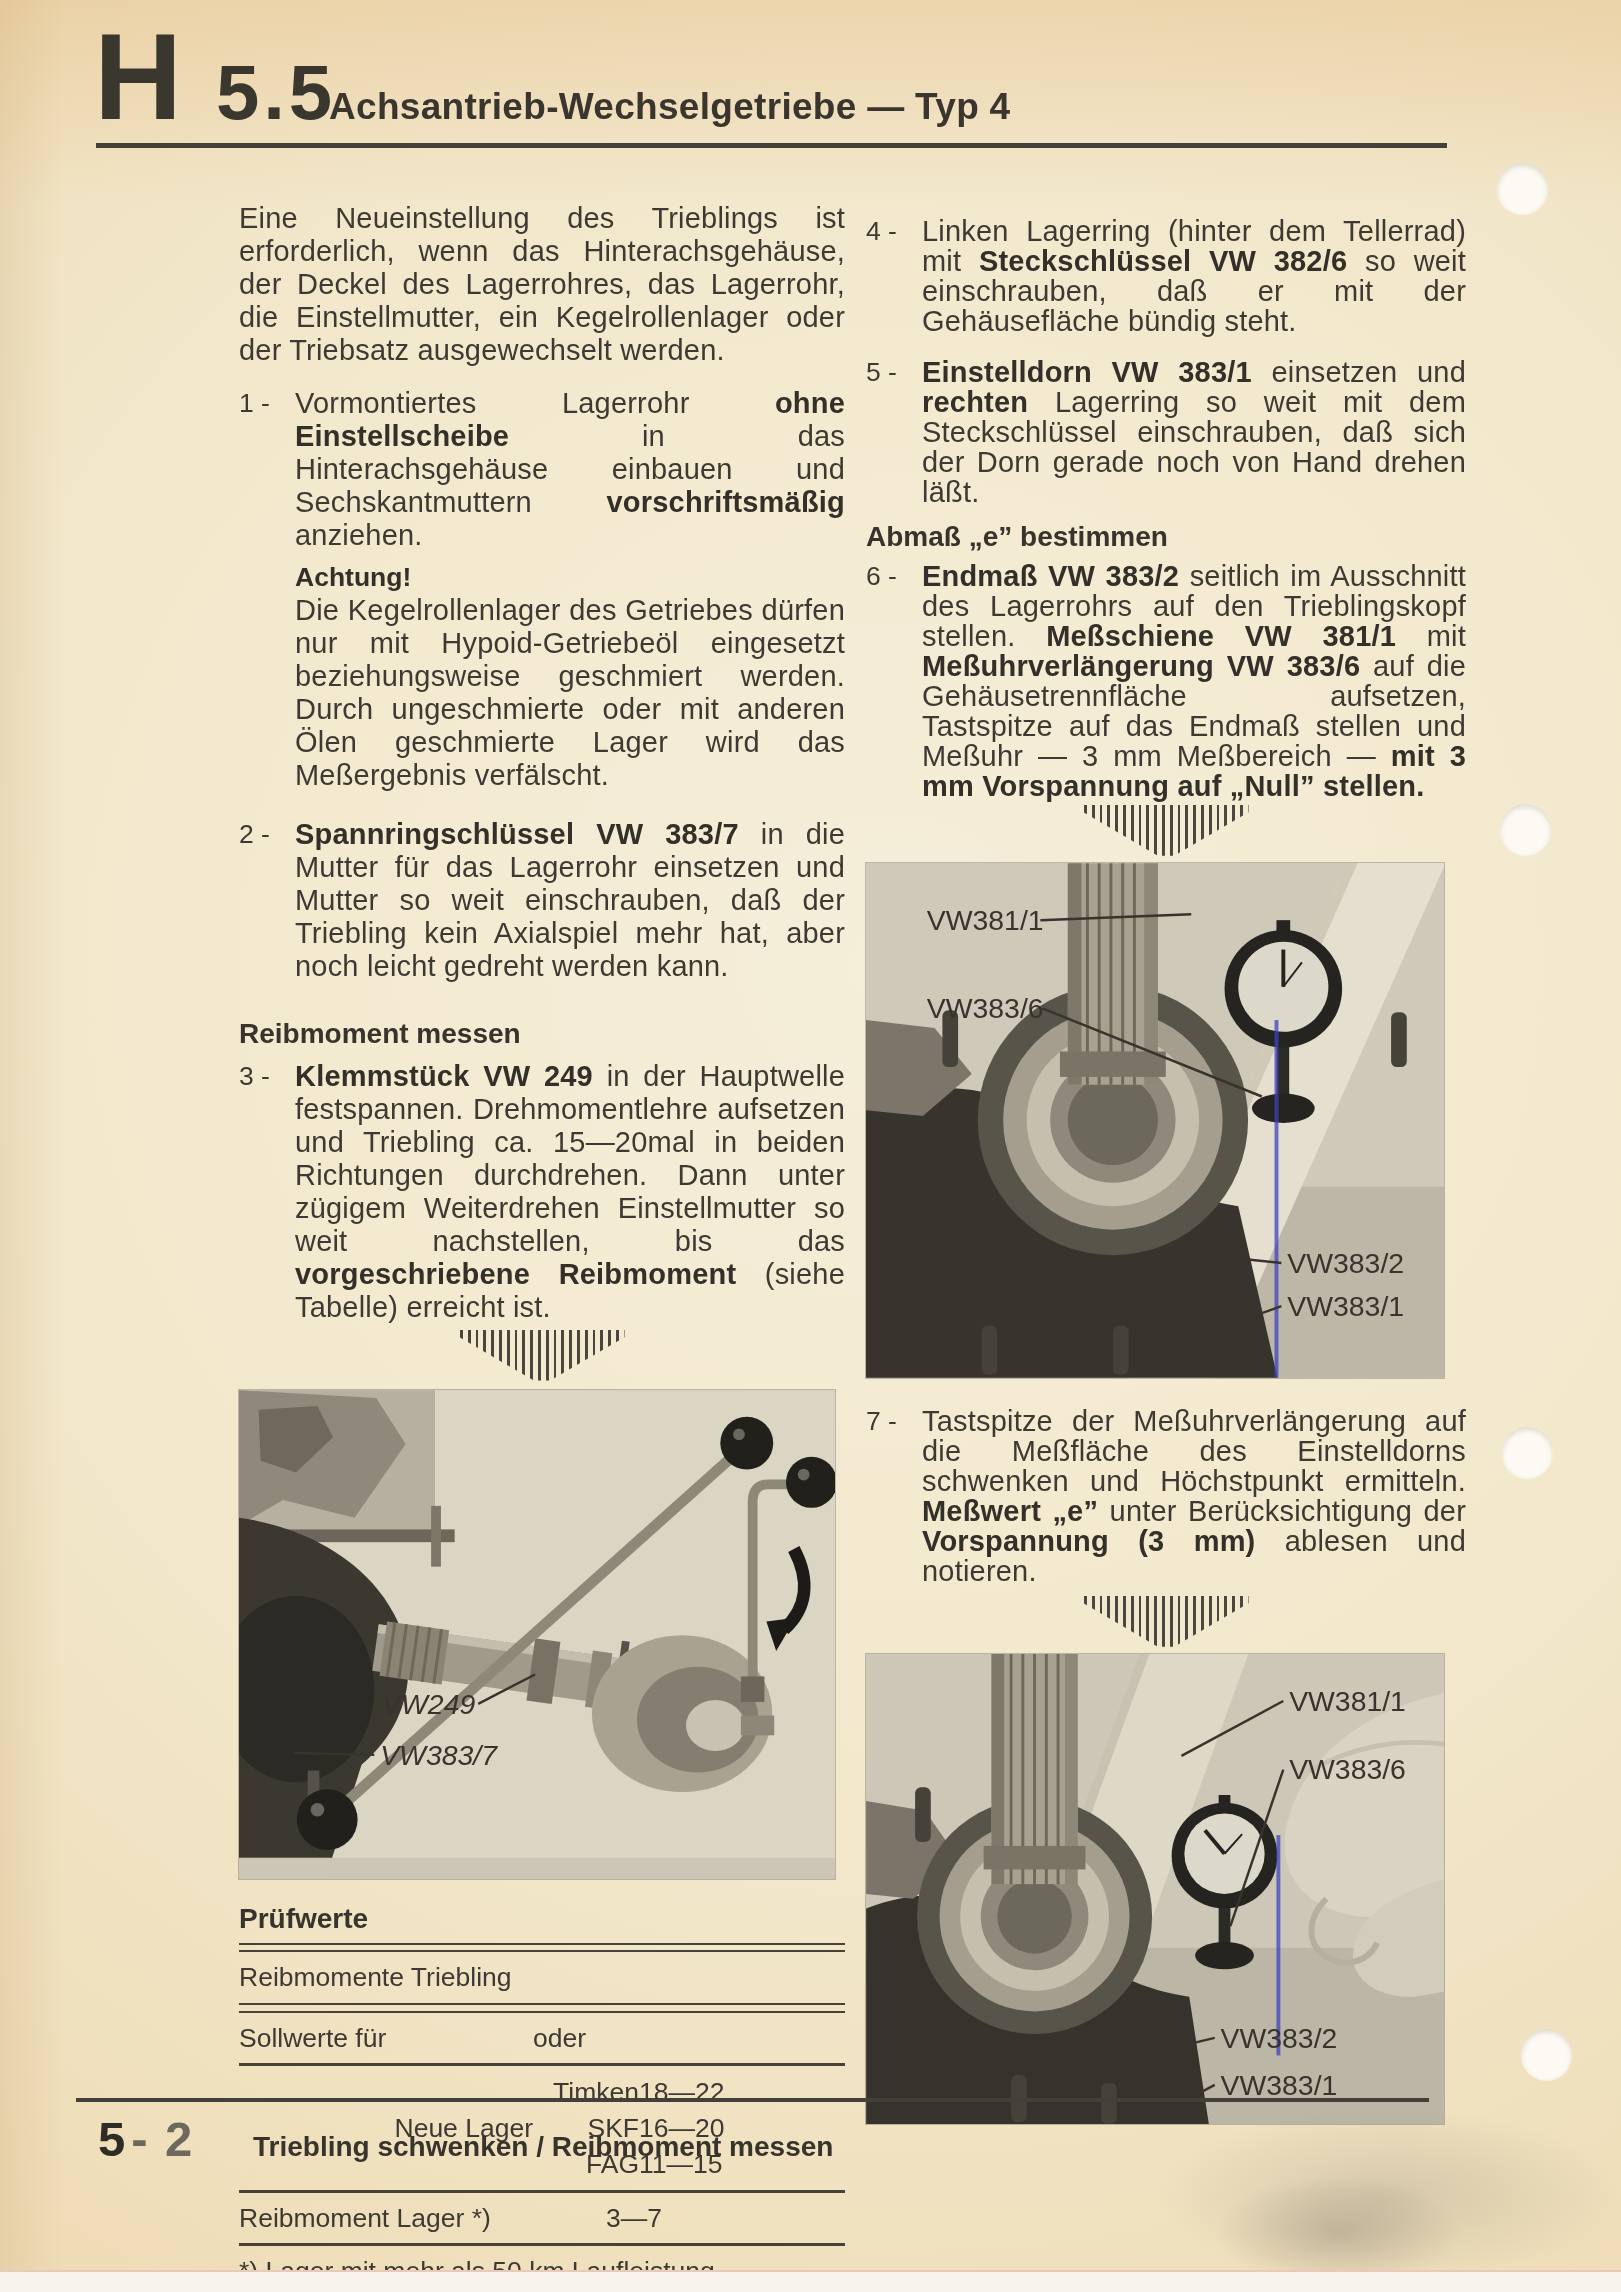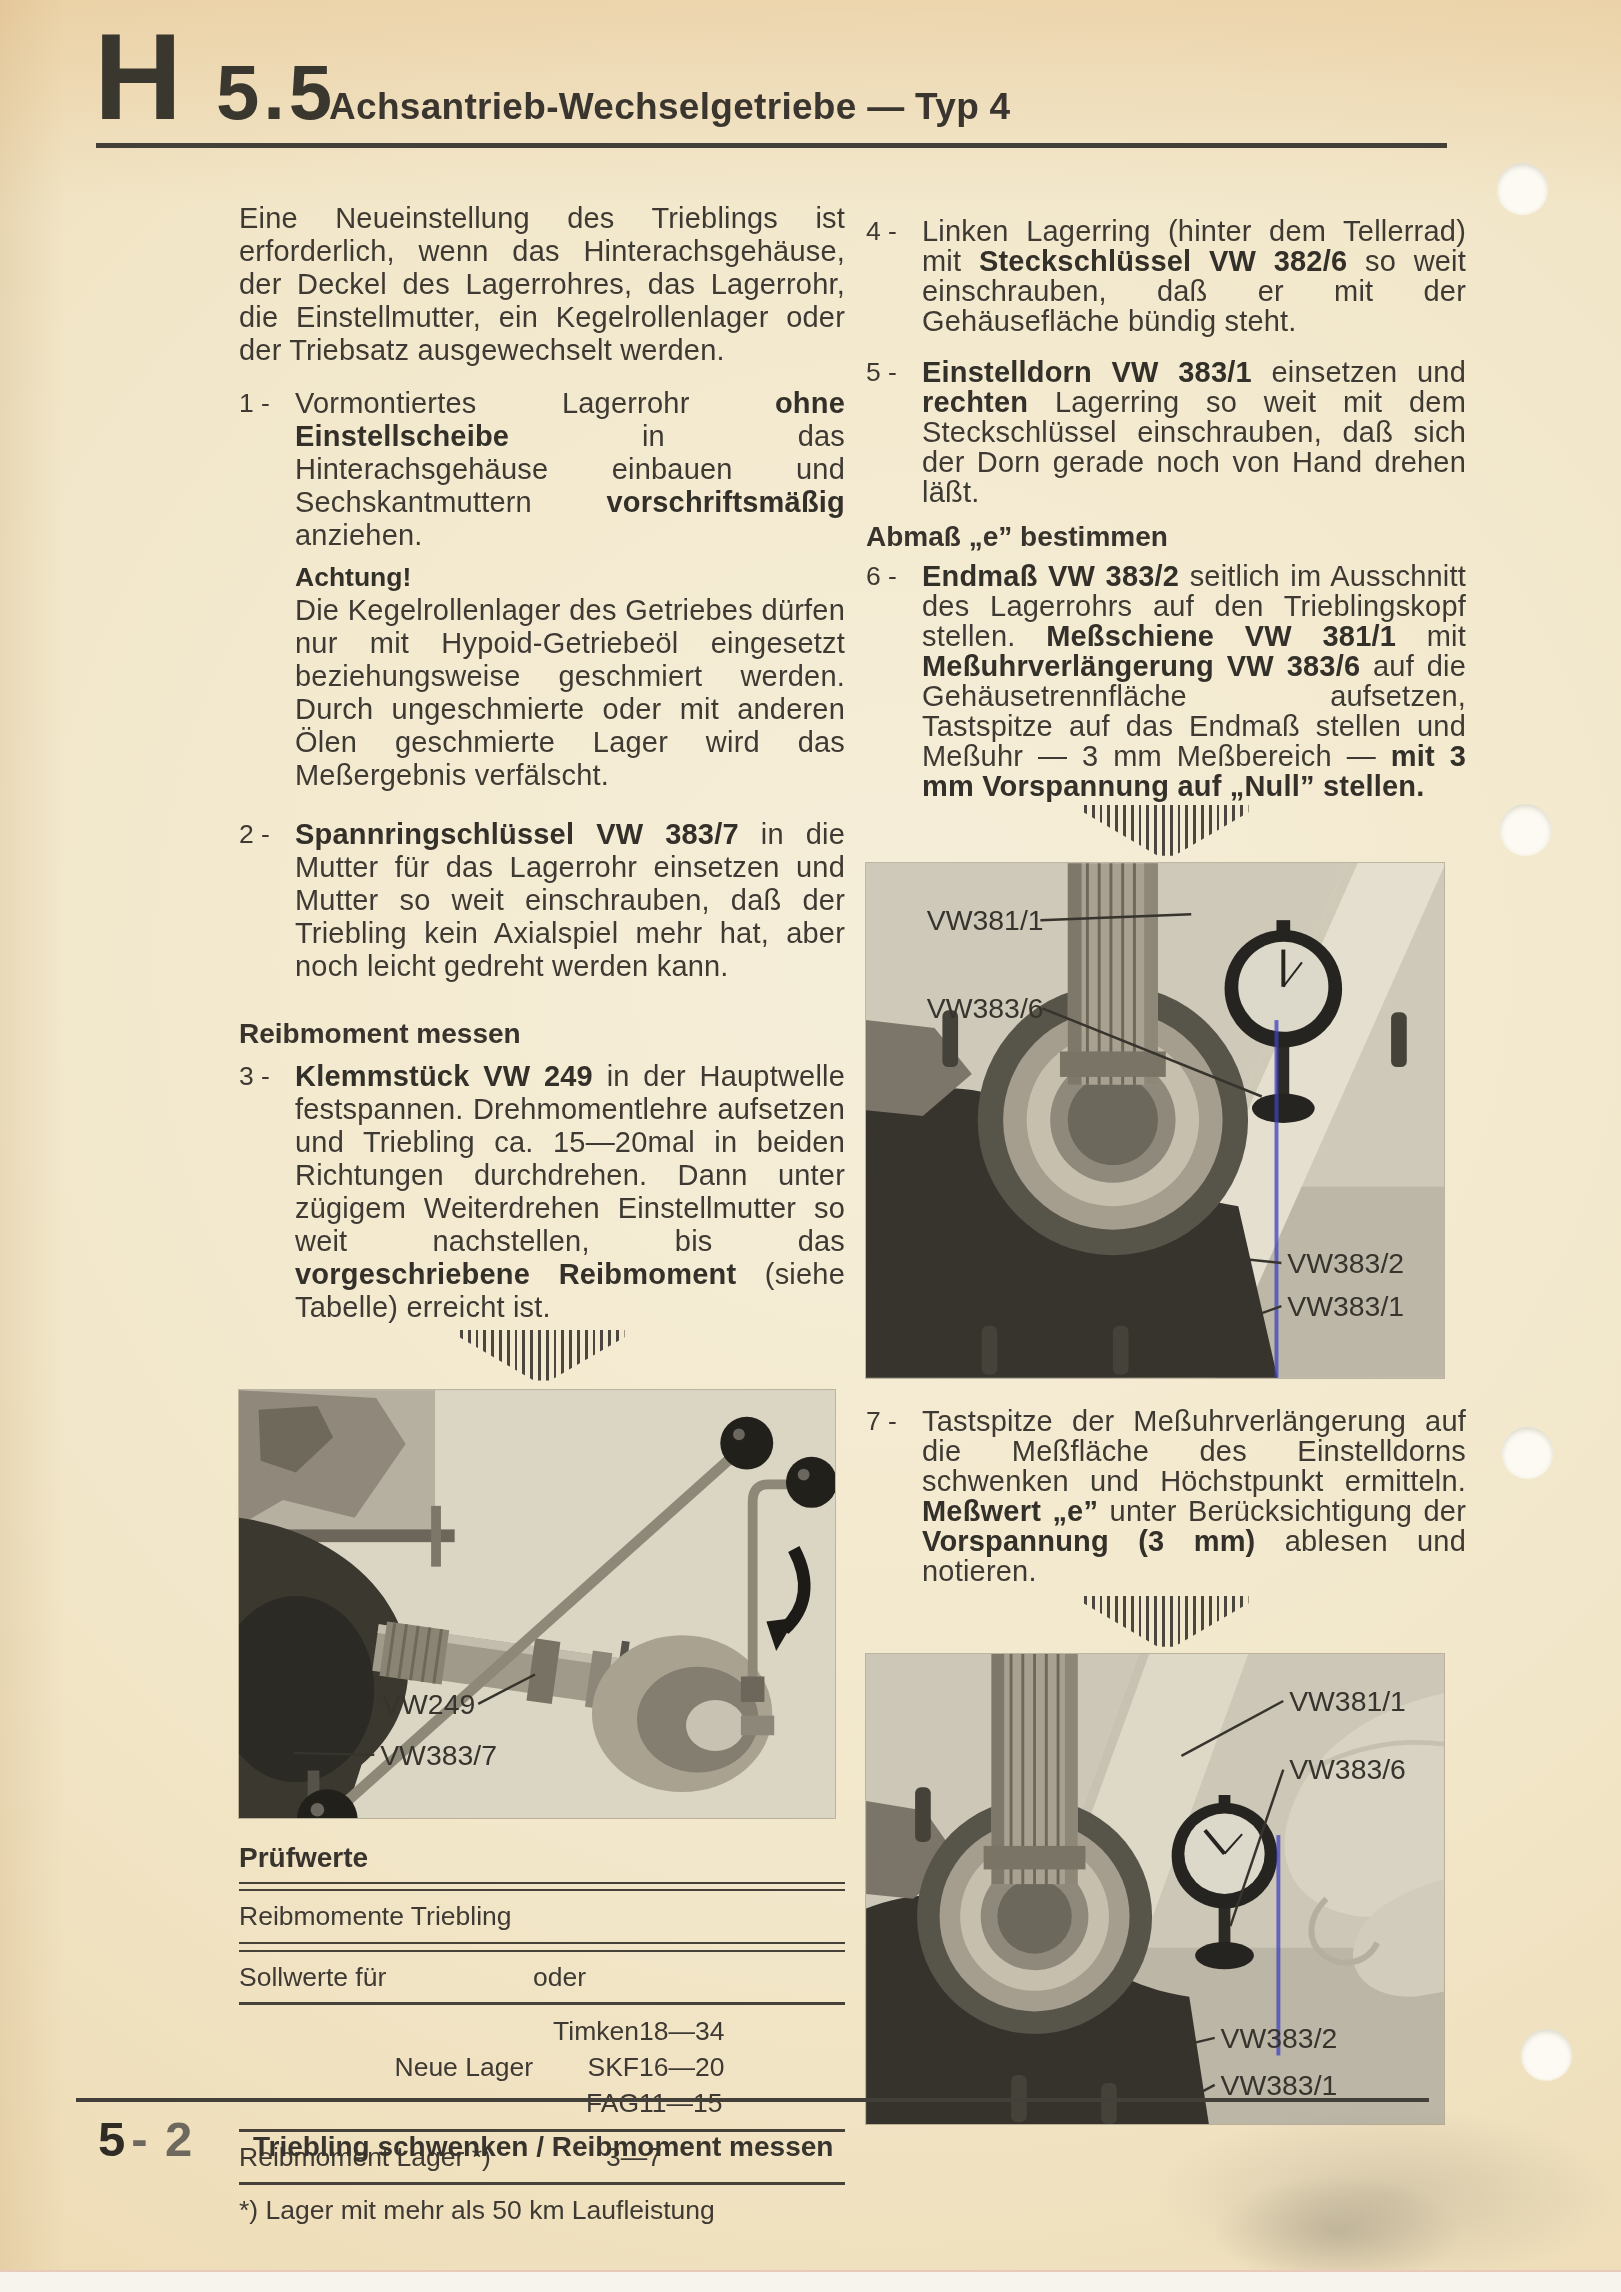--- a/index.html
+++ b/index.html
@@ -54,21 +54,21 @@
 
   .down-arrow {
     width: 165px; height: 51px; margin: 2px auto 9.8px auto;
     background: repeating-linear-gradient(90deg, #4c473e 0 2.9px, rgba(0,0,0,0) 2.9px 7.8px);
     clip-path: polygon(0 0, 100% 0, 100% 15%, 55% 100%, 45% 100%, 0 15%);
   }
   .col-right .down-arrow { margin-bottom: 7.8px; }
 
   .photo { position: relative; overflow: hidden; background: #ccc6b6; box-shadow: 0 0 0 1px rgba(60,55,45,0.3); }
   .photo svg { display: block; }
-  .photo-left { width: 596px; height: 428px; margin: 3.9px 0 23.5px 0; }
+  .photo-left { width: 596px; height: 489px; margin: 3.9px 0 23.5px 0; font-style: italic; }
   .photo-r1 { width: 578px; height: 515px; margin: 0 0 27.4px 0; }
   .photo-r2 { width: 578px; height: 470px; margin: 0; }
   .plabel { font-family: "Liberation Sans", "DejaVu Sans", sans-serif; font-size: 29px; fill: #37342d; }
   .leader { stroke: #37342d; stroke-width: 2.5; fill: none; }
 
   
   .ptable { margin-top: 19.6px; width: 606px; }
   .pt-title { font-size: 28px; font-weight: bold; margin-bottom: 7.8px; color: #38342d; }
   .rule { height: 2.9px; background: #46423a; margin: 7.8px 0; }
   .rule.dbl { height: 9.8px; background: transparent; border-top: 2.9px solid #46423a; border-bottom: 2px solid #46423a; }
@@ -201,21 +201,21 @@
       <div class="rule dbl"></div>
       <div class="pt-row"><span>Reibmomente Triebling</span></div>
       <div class="rule dbl"></div>
       <div class="pt-row"><span class="c1">Sollwerte für</span><span>oder</span></div>
       <div class="rule"></div>
       <div class="newrow">
         <span class="c1">Neue Lager</span>
         <div>
           <div class="brow">
               <span class="bname">Timken</span>
-              <span>18—34</span>
+              <span>18—22</span>
             </div>
           <div class="brow">
               <span class="bname">SKF</span>
               <span>16—20</span>
             </div>
           <div class="brow">
               <span class="bname">FAG</span>
               <span>11—15</span>
             </div>
         </div>

